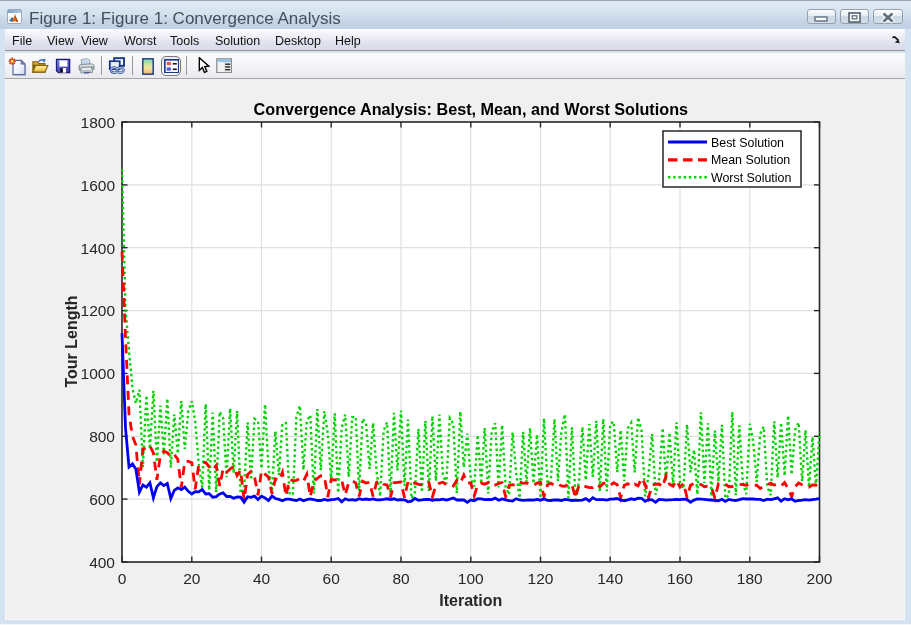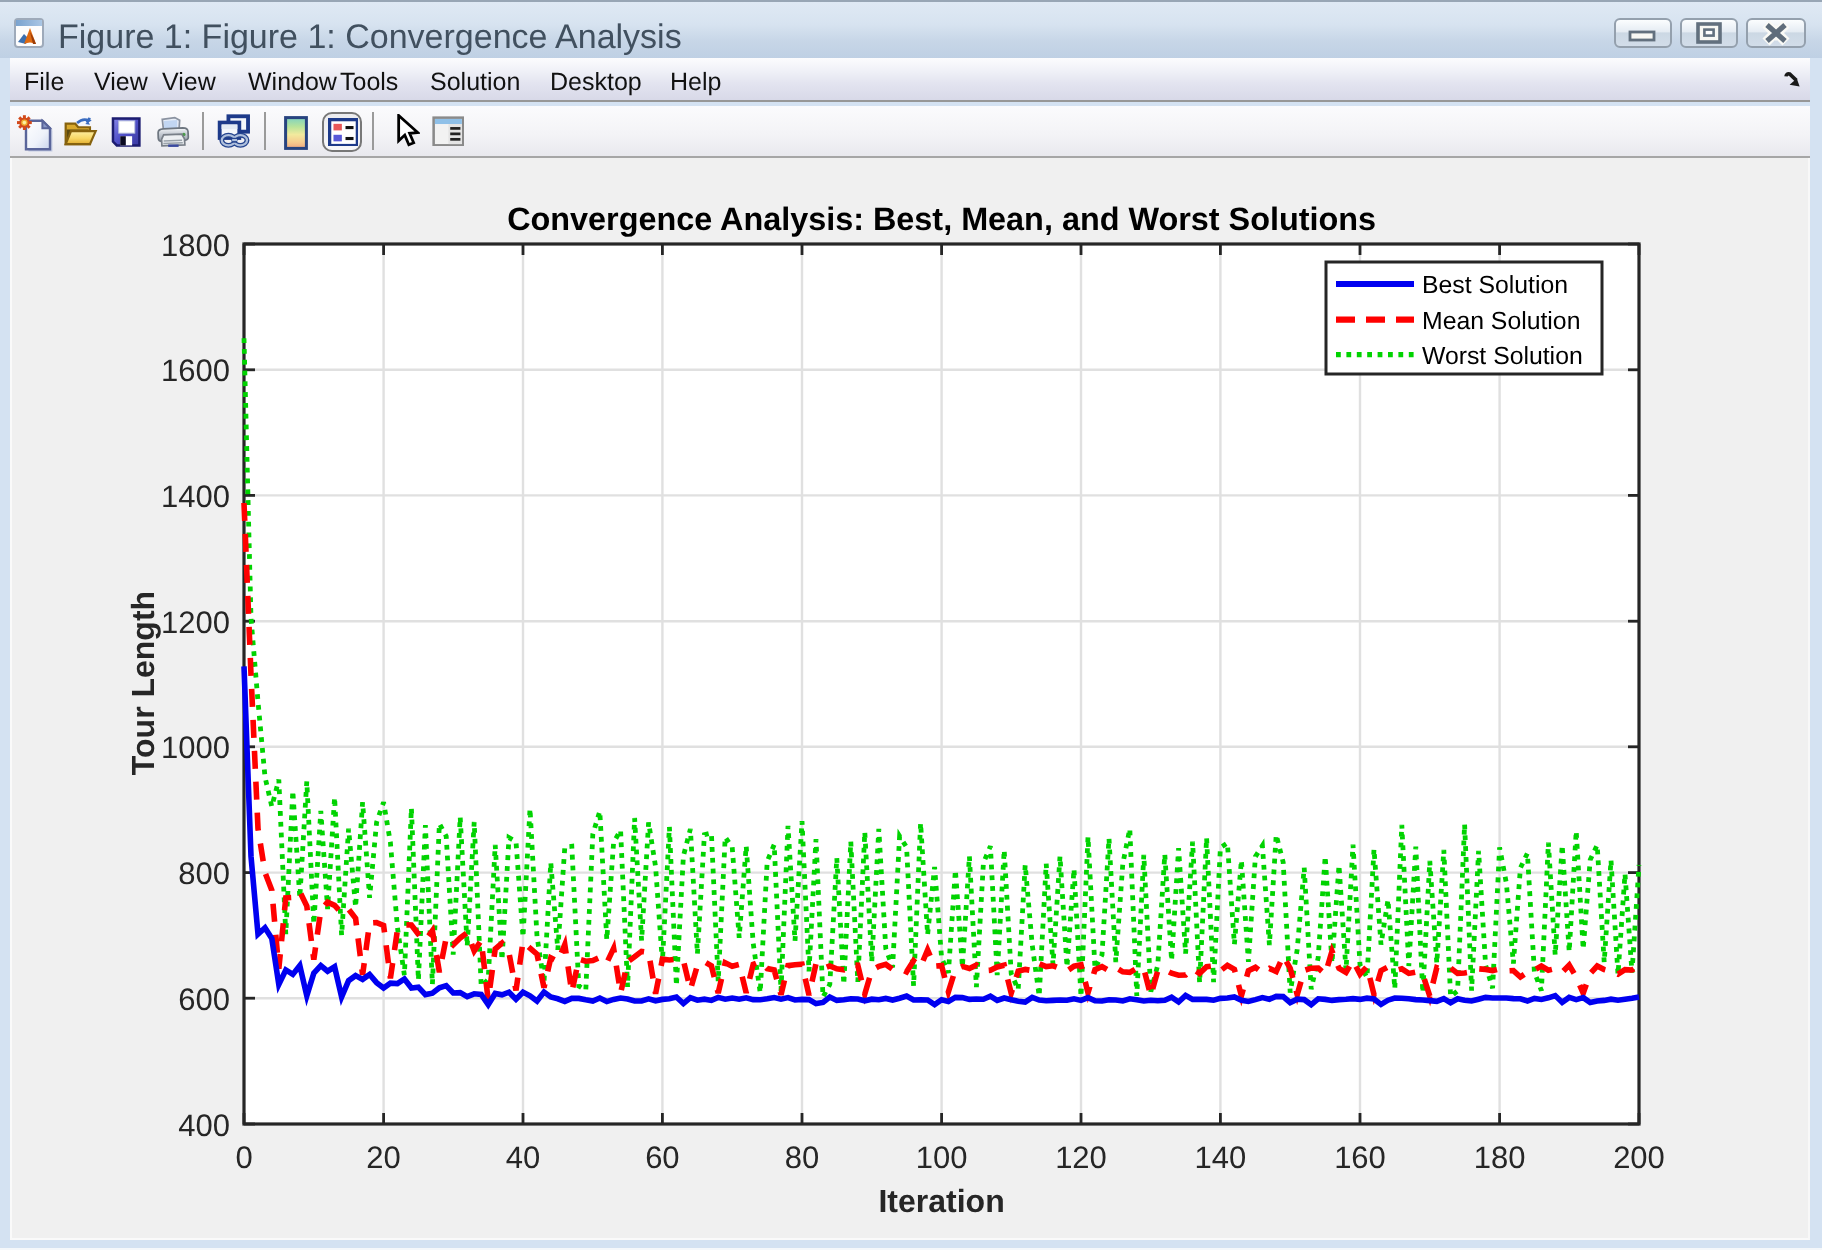--- a/index.html
+++ b/index.html
@@ -57,21 +57,21 @@
       <svg width="28" height="13" viewBox="0 0 28 13">
         <path d="M9,2 L14,7 L19,2 M9,11 L14,6 L19,11" stroke="#fafaf6" stroke-width="5" fill="none"></path>
         <path d="M9.5,2.5 L18.5,10.5 M18.5,2.5 L9.5,10.5" stroke="#5f6d7b" stroke-width="2.6" fill="none"></path>
       </svg>
     </div>
   </div>
   <div id="menubar">
     <div class="mi" style="left:7px">File</div>
     <div class="mi" style="left:42px">View</div>
     <div class="mi" style="left:76px">View</div>
-    <div class="mi" style="left:119px">Window</div>
+    <div class="mi" style="left:119px">Worst</div>
     <div class="mi" style="left:165px">Tools</div>
     <div class="mi" style="left:210px">Solution</div>
     <div class="mi" style="left:270px">Desktop</div>
     <div class="mi" style="left:330px">Help</div>
   </div>
   <svg id="menuarrow" width="9" height="8" viewBox="0 0 9 8">
       <path d="M1,2.2 Q1.2,0.6 2.8,1 L6.2,4.2" fill="none" stroke="#1a1a1a" stroke-width="1.8"></path>
       <path d="M7.8,7.2 L2.8,6.4 L6.4,3.2 Z" fill="#1a1a1a"></path>
     </svg>
   <div id="toolbar">

